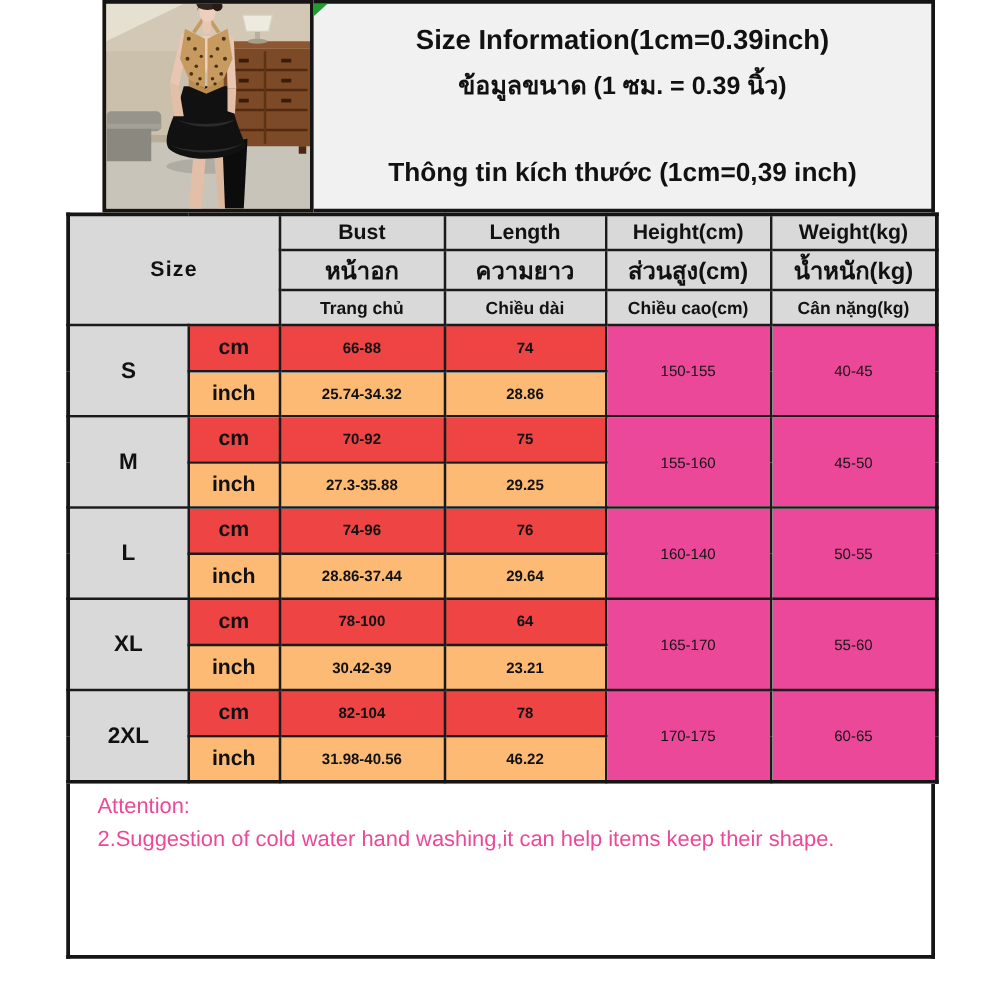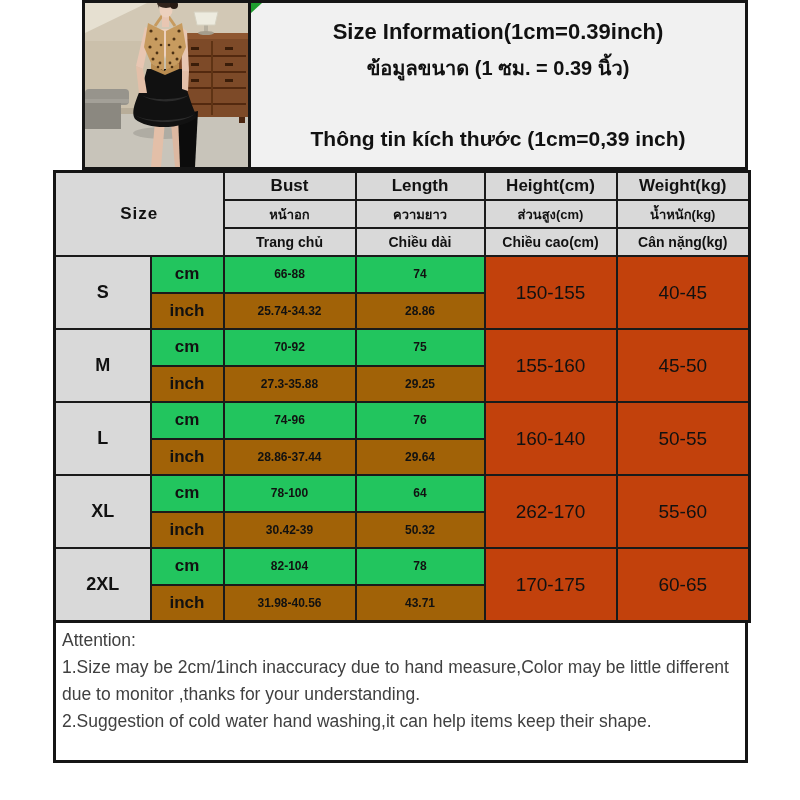--- a/index.html
+++ b/index.html
@@ -34,39 +34,39 @@
   
   table.size-table{
     border-collapse:collapse;width:695px;table-layout:fixed;
     border:3px solid #151515;
   }
   table.size-table td{
     border:2px solid #1a1a1a;text-align:center;vertical-align:middle;
     padding:0;overflow:hidden;
   }
   tr.hdr td{height:26px;background:#d9d9d9;font-weight:bold;font-size:17px;}
-  tr.hdr-th td{font-size:13px;}
+  tr.hdr-th td{font-size:19px;}
   tr.hdr-vi td{font-size:14px;}
   td.size-head{
     background:#dcdcdc;font-size:38px;font-weight:bold;letter-spacing:1px;
   }
   td.size-cell{background:#d9d9d9;font-weight:bold;font-size:18px;}
   tr.cm-row td{height:34.5px;}
   tr.inch-row td{height:34.5px;}
   td.unit{font-weight:bold;font-size:17px;}
-  tr.cm-row td.unit, tr.cm-row td.val{background:#22c55e;}
-  tr.inch-row td.unit, tr.inch-row td.val{background:#a16207;}
+  tr.cm-row td.unit, tr.cm-row td.val{background:#ef4444;}
+  tr.inch-row td.unit, tr.inch-row td.val{background:#fdba74;}
   td.val{font-weight:bold;font-size:12px;}
-  td.merged{background:#c2410c;font-weight:normal;font-size:19px;}
+  td.merged{background:#ec4899;font-weight:normal;font-size:12px;}
 
   
   .attention{
     box-sizing:border-box;width:695px;height:140px;background:#ffffff;
     border:3px solid #151515;border-top:none;
-    padding:4px 8px 0 6px;font-size:17.5px;line-height:27px;color:#404040;
+    padding:4px 8px 0 22px;font-size:17.5px;line-height:27px;color:#ec4899;
   }
   .attention div{font-weight:normal;}
 </style>
 </head>
 <body>
 
 <div class="sheet">
 
   <div class="top-row">
     <div class="photo-cell">
@@ -232,44 +232,43 @@
         <td class="unit">inch</td>
         <td class="val">28.86-37.44</td>
         <td class="val">29.64</td>
       </tr>
 
       <tr class="cm-row">
         <td class="size-cell" rowspan="2">XL</td>
         <td class="unit">cm</td>
         <td class="val">78-100</td>
         <td class="val">64</td>
-        <td class="merged" rowspan="2">262-170</td>
+        <td class="merged" rowspan="2">165-170</td>
         <td class="merged" rowspan="2">55-60</td>
       </tr>
       <tr class="inch-row">
         <td class="unit">inch</td>
         <td class="val">30.42-39</td>
-        <td class="val">50.32</td>
+        <td class="val">23.21</td>
       </tr>
 
       <tr class="cm-row">
         <td class="size-cell" rowspan="2">2XL</td>
         <td class="unit">cm</td>
         <td class="val">82-104</td>
         <td class="val">78</td>
         <td class="merged" rowspan="2">170-175</td>
         <td class="merged" rowspan="2">60-65</td>
       </tr>
       <tr class="inch-row">
         <td class="unit">inch</td>
         <td class="val">31.98-40.56</td>
-        <td class="val">43.71</td>
+        <td class="val">46.22</td>
       </tr>
     </tbody>
   </table>
 
   <div class="attention">
     <div>Attention:</div>
-    <div>1.Size may be 2cm/1inch inaccuracy due to hand measure,Color may be little different due to monitor ,thanks for your understanding.</div>
     <div>2.Suggestion of cold water hand washing,it can help items keep their shape.</div>
   </div>
 
 </div>
 
 </body></html>

